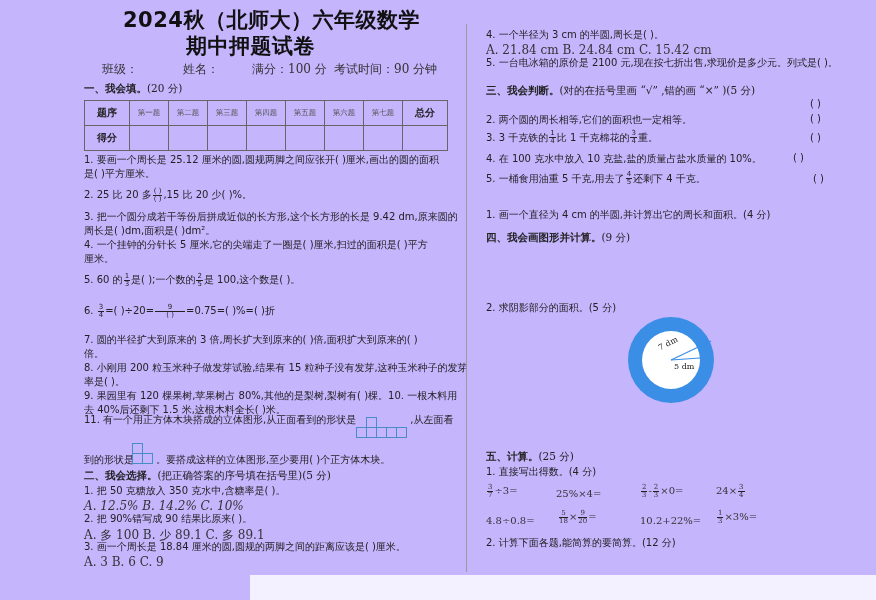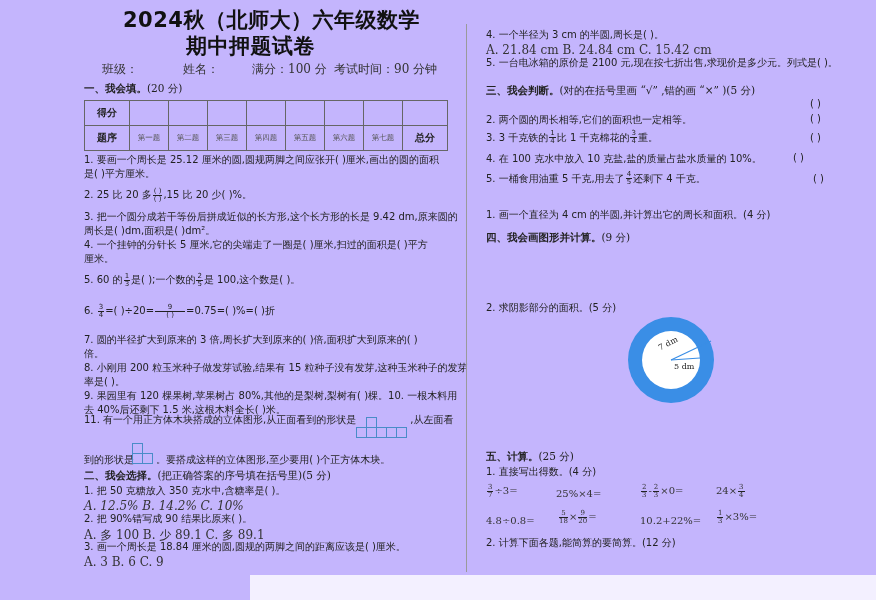--- a/index.html
+++ b/index.html
@@ -51,41 +51,41 @@
   <div class="abs meta" style="left:252px; top:61px;">满分：100 分</div>
   <div class="abs meta" style="left:334px; top:61px;">考试时间：90 分钟</div>
 
   <div class="abs sec" style="left:84px; top:82px;">
     <span>一、我会填。</span><span class="pts">(20 分)</span>
   </div>
 
   <table class="score">
     <tbody>
         <tr>
-      <td class="hd">得分</td>
-      <td></td>
-      <td></td>
-      <td></td>
-      <td></td>
-      <td></td>
-      <td></td>
-      <td></td>
-      <td></td>
-    </tr>
-    <tr>
       <td class="hd">题序</td>
       <td>第一题</td>
       <td>第二题</td>
       <td>第三题</td>
       <td>第四题</td>
       <td>第五题</td>
       <td>第六题</td>
       <td>第七题</td>
       <td class="hd">总分</td>
     </tr>
+    <tr>
+      <td class="hd">得分</td>
+      <td></td>
+      <td></td>
+      <td></td>
+      <td></td>
+      <td></td>
+      <td></td>
+      <td></td>
+      <td></td>
+    </tr>
   </tbody>
     </table>
 
   <div class="abs q" style="left:84px; top:152px;">1.  要画一个周长是 25.12 厘米的圆,圆规两脚之间应张开(      )厘米,画出的圆的面积</div>
   <div class="abs q" style="left:84px; top:166px;">是(      )平方厘米。</div>
 
   <div class="abs q" style="left:84px; top:187px;">
     <span>2.  25 比 20 多</span><span class="frac"><span class="num">(   )</span><span>(   )</span></span><span>,15 比 20 少(      )%。</span>
   </div>
 

